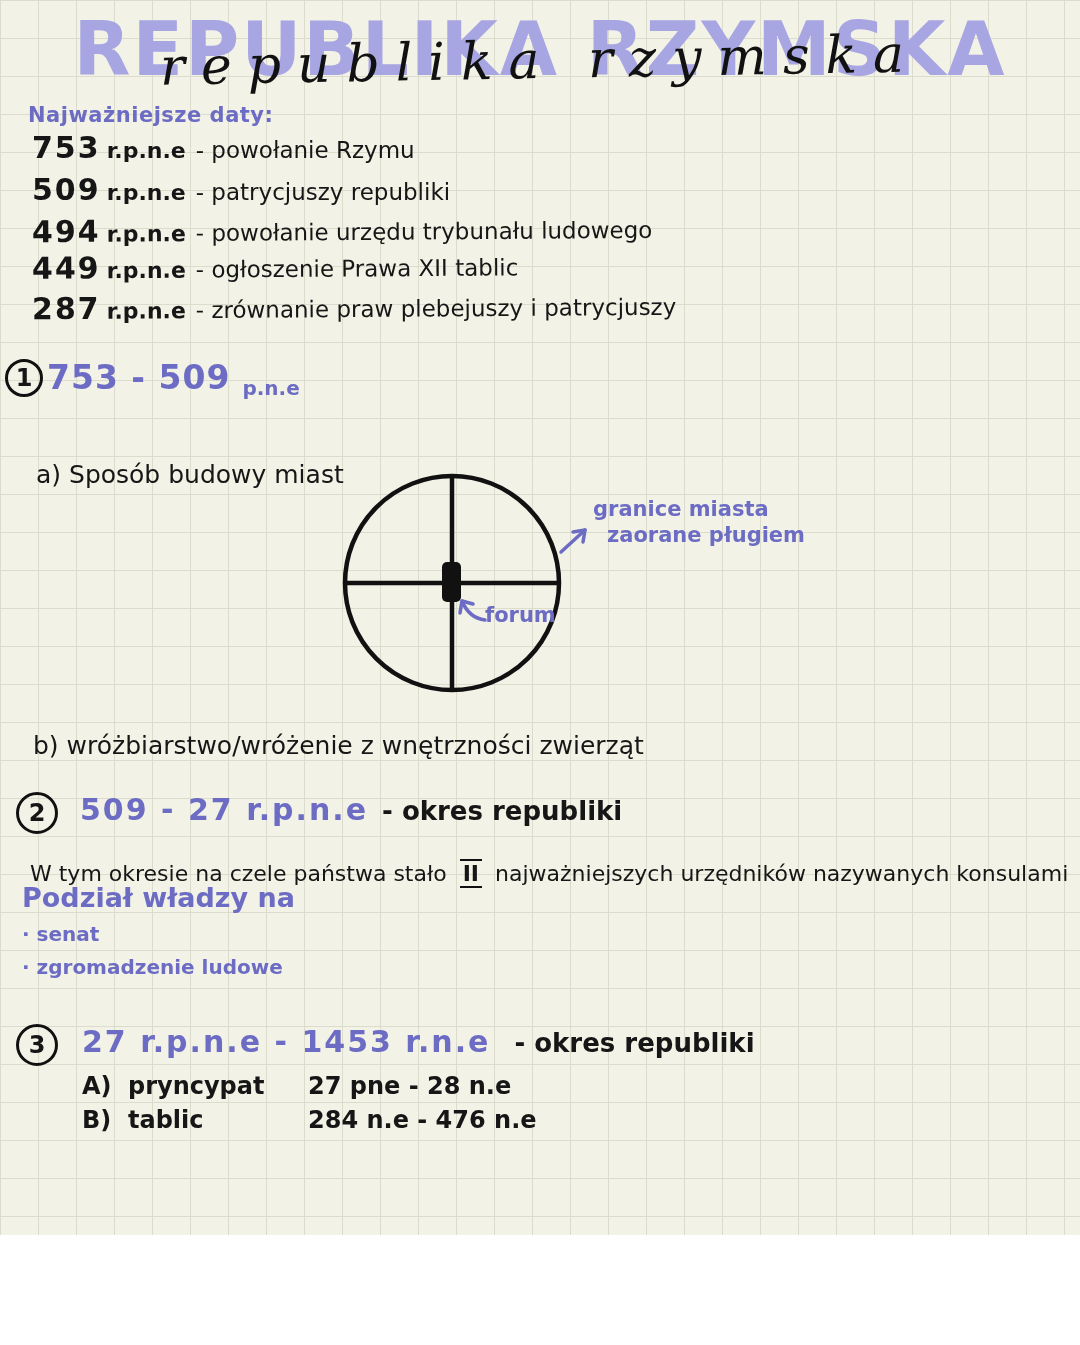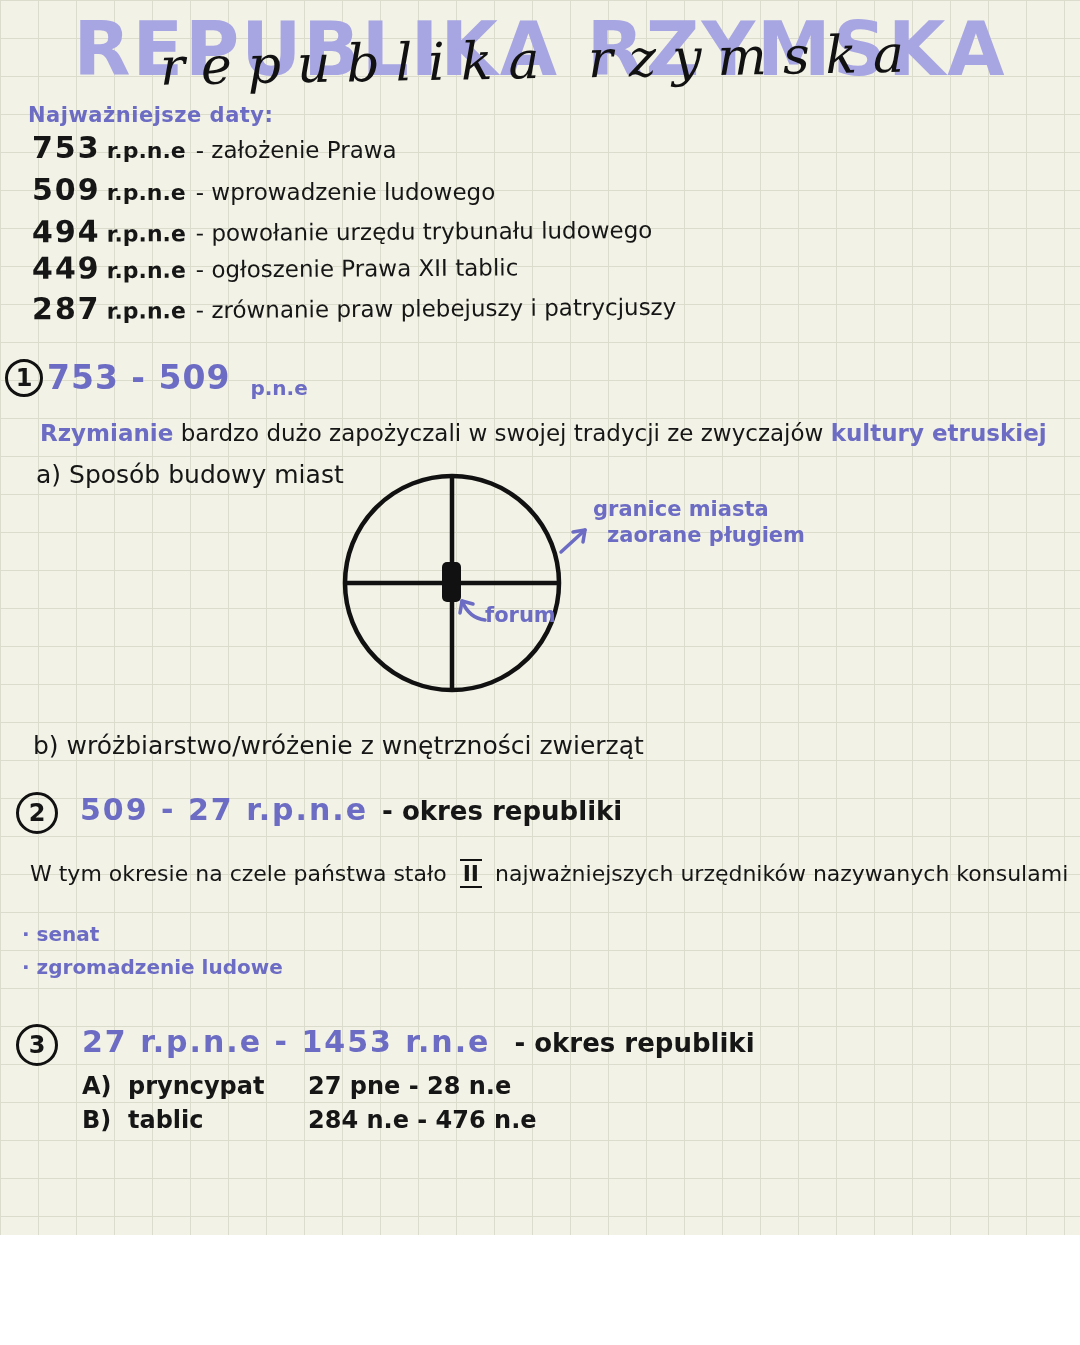--- a/index.html
+++ b/index.html
@@ -33,21 +33,21 @@
   .date-line .yr{font-size:30px;font-weight:700;letter-spacing:2px;margin-right:6px;}
   .date-line .era{font-size:22px;font-weight:600;margin-right:10px;}
   
   .num-circle{
     display:flex;align-items:center;justify-content:center;
     width:42px;height:42px;border:3.5px solid #111;border-radius:50%;
     font-size:24px;font-weight:700;background:transparent;box-sizing:border-box;
   }
   .sec-head{display:flex;align-items:baseline;white-space:nowrap;}
   .range-purple{color:#6c6cc4;font-weight:700;letter-spacing:1px;}
-  .sub-era{color:#6c6cc4;font-size:20px;font-weight:700;margin-left:20px;position:relative;top:6px;}
+  .sub-era{color:#6c6cc4;font-size:20px;font-weight:700;margin-left:12px;position:relative;top:6px;}
   .head-black{font-size:26px;font-weight:600;margin-left:14px;}
   
   .body-line{font-size:23px;white-space:nowrap;}
   .purple{color:#6c6cc4;}
   .bold{font-weight:700;}
   .numeral-ii{
     display:inline-block;border-bottom:2.5px solid #111;border-top:2.5px solid #111;
     padding:0 3px;font-weight:700;margin:13px 6px;
   }
   
@@ -66,46 +66,41 @@
 <body>
 
 <div class="page">
 
   <div class="abs title-bubble">REPUBLIKA RZYMSKA</div>
   <div class="abs title-script">republika rzymska</div>
 
   <div class="abs dates-heading">Najważniejsze daty:</div>
 
   <div class="abs date-line" style="top:130px;">
-    <span class="yr">753</span><span class="era">r.p.n.e</span><span>- założenie Prawa</span>
+    <span class="yr">753</span><span class="era">r.p.n.e</span><span>- powołanie Rzymu</span>
   </div>
   <div class="abs date-line" style="top:172px;">
-    <span class="yr">509</span><span class="era">r.p.n.e</span><span>- wprowadzenie ludowego</span>
+    <span class="yr">509</span><span class="era">r.p.n.e</span><span>- patrycjuszy republiki</span>
   </div>
   <div class="abs date-line" style="top:212px;transform:rotate(-0.4deg);">
     <span class="yr">494</span><span class="era">r.p.n.e</span><span>- powołanie urzędu trybunału ludowego</span>
   </div>
   <div class="abs date-line" style="top:249px;transform:rotate(-0.4deg);">
     <span class="yr">449</span><span class="era">r.p.n.e</span><span>- ogłoszenie Prawa XII tablic</span>
   </div>
   <div class="abs date-line" style="top:289px;transform:rotate(-0.4deg);">
     <span class="yr">287</span><span class="era">r.p.n.e</span><span>- zrównanie praw plebejuszy i patrycjuszy</span>
   </div>
 
   <div class="abs sec-head" style="left:5px;top:358px;">
     <span class="num-circle" style="width:38px;height:38px;align-self:center;">1</span>
     <span class="range-purple" style="font-size:33px;margin-left:4px;">753 - 509</span>
     <span class="sub-era">p.n.e</span>
   </div>
 
-  <div class="abs body-line" style="left:40px;top:420px;">
-    <span class="purple bold">Rzymianie</span>
-    <span>bardzo dużo zapożyczali w swojej tradycji ze zwyczajów</span>
-    <span class="purple bold">kultury etruskiej</span>
-  </div>
 
   <div class="abs body-line" style="left:36px;top:460px;font-size:25px;">a) Sposób budowy miast</div>
 
   <div class="abs diagram">
     <svg width="470" height="250" viewBox="0 0 470 250">
       <circle cx="119" cy="119" r="107" fill="none" stroke="#111" stroke-width="4.5"></circle>
       <line x1="119" y1="10" x2="119" y2="228" stroke="#111" stroke-width="4.5"></line>
       <line x1="10" y1="119" x2="228" y2="119" stroke="#111" stroke-width="4.5"></line>
       <rect x="109" y="98" width="19" height="40" rx="5" fill="#111"></rect>
       <g stroke="#6c6cc4" stroke-width="3.5" fill="none" stroke-linecap="round">
@@ -129,20 +124,21 @@
     <span class="range-purple" style="font-size:30px;margin-left:22px;letter-spacing:2px;">509 - 27 r.p.n.e</span>
     <span class="head-black">- okres republiki</span>
   </div>
 
   <div class="abs body-line" style="left:30px;top:846px;font-size:22px;">
     <span>W tym okresie na czele państwa stało</span>
     <span class="numeral-ii">II</span>
     <span>najważniejszych urzędników nazywanych konsulami</span>
   </div>
 
+  <div class="abs purple bold" style="left:22px;top:882px;font-size:27px;white-space:nowrap;">Podział władzy na</div>
   <div class="abs bullet-line" style="left:22px;top:922px;">· senat</div>
   <div class="abs bullet-line" style="left:22px;top:955px;">· zgromadzenie ludowe</div>
 
   <div class="abs sec-head" style="left:16px;top:1024px;">
     <span class="num-circle" style="align-self:center;">3</span>
     <span class="range-purple" style="font-size:30px;margin-left:24px;letter-spacing:2px;">27 r.p.n.e - 1453 r.n.e</span>
     <span class="head-black" style="margin-left:24px;">- okres republiki</span>
   </div>
 
   <div class="abs era-item" style="left:82px;top:1072px;">

